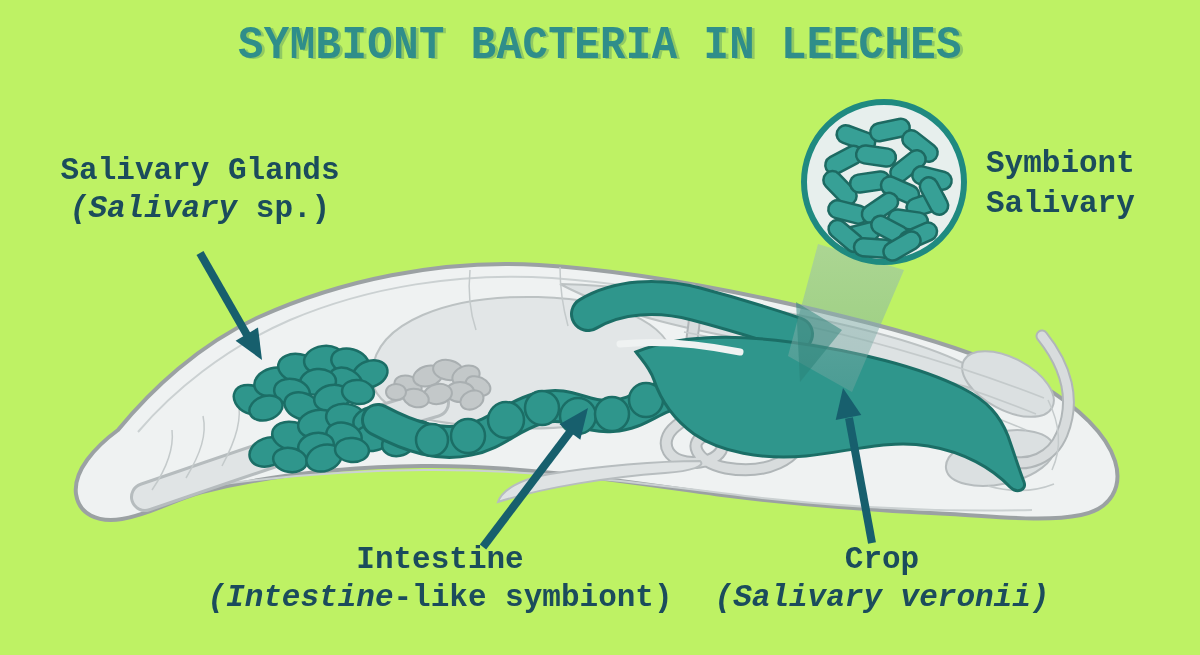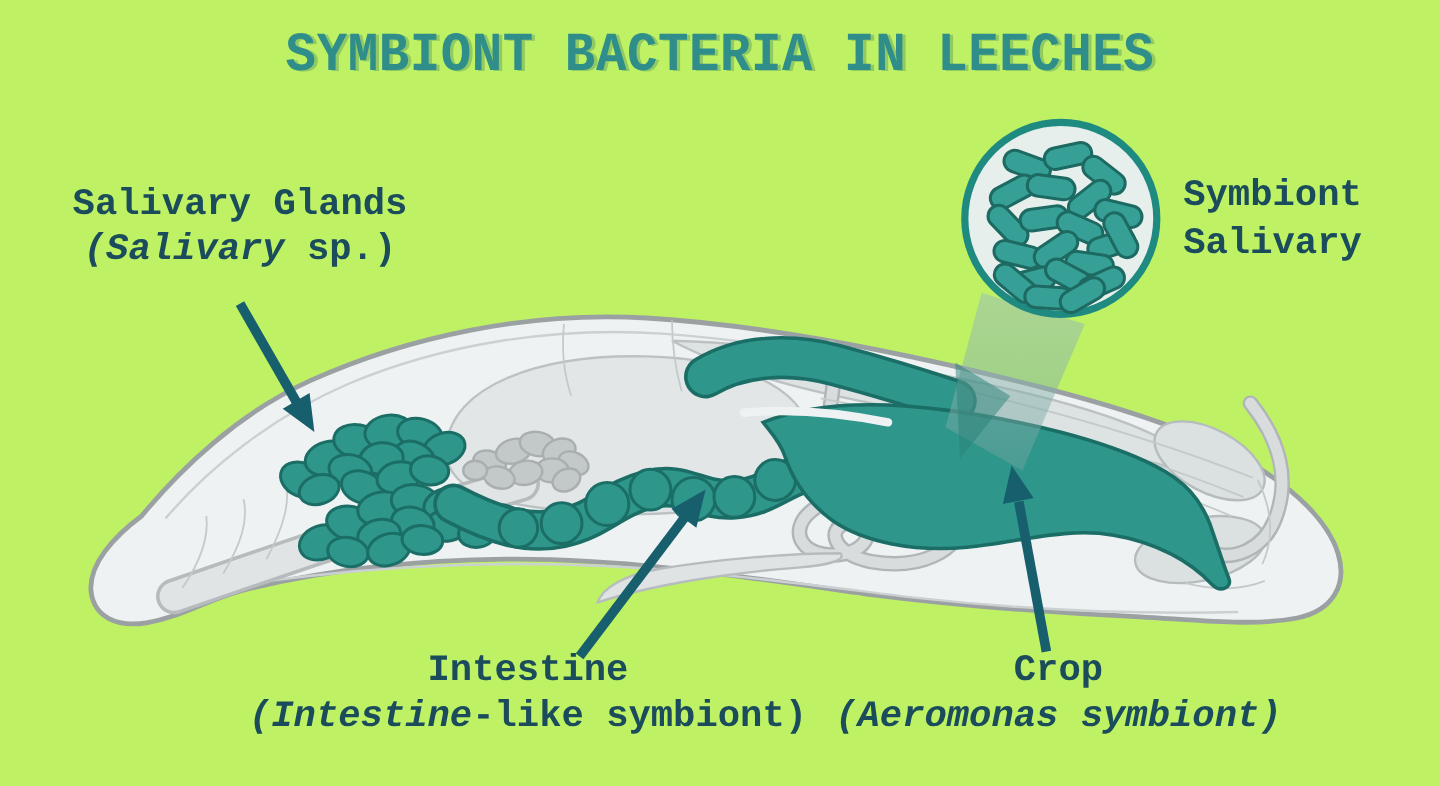--- a/index.html
+++ b/index.html
@@ -182,16 +182,16 @@
     <div>Salivary</div>
   </div>
 
   <div class="lbl lbl-intestine">
     <div>Intestine</div>
     <div><span class="ital">(Intestine</span><span>-like symbiont)</span></div>
   </div>
 
   <div class="lbl lbl-crop">
     <div>Crop</div>
-    <div><span class="ital">(Aeromonas symbiont)</span><span></span></div>
+    <div><span class="ital">(Salivary veronii)</span><span></span></div>
   </div>
 
 </div>
 
 </body></html>

